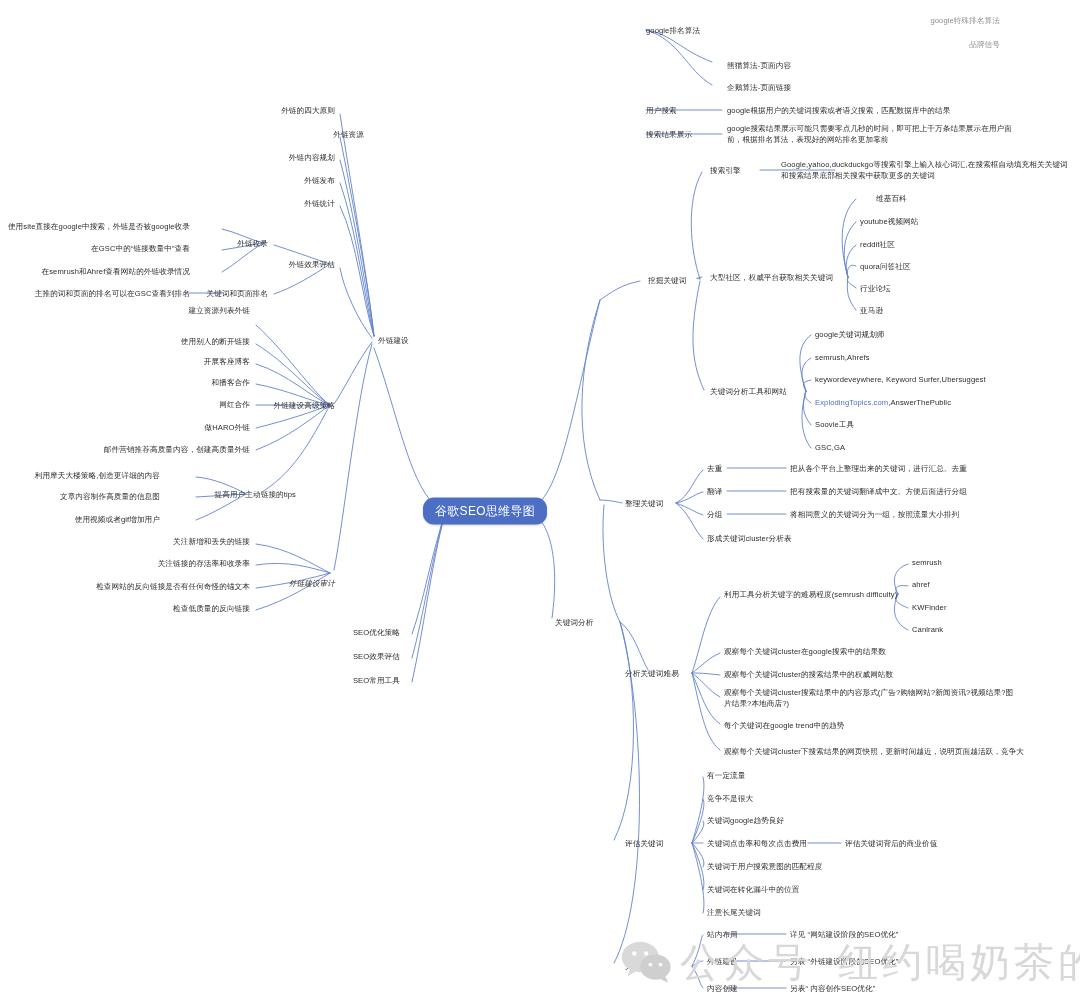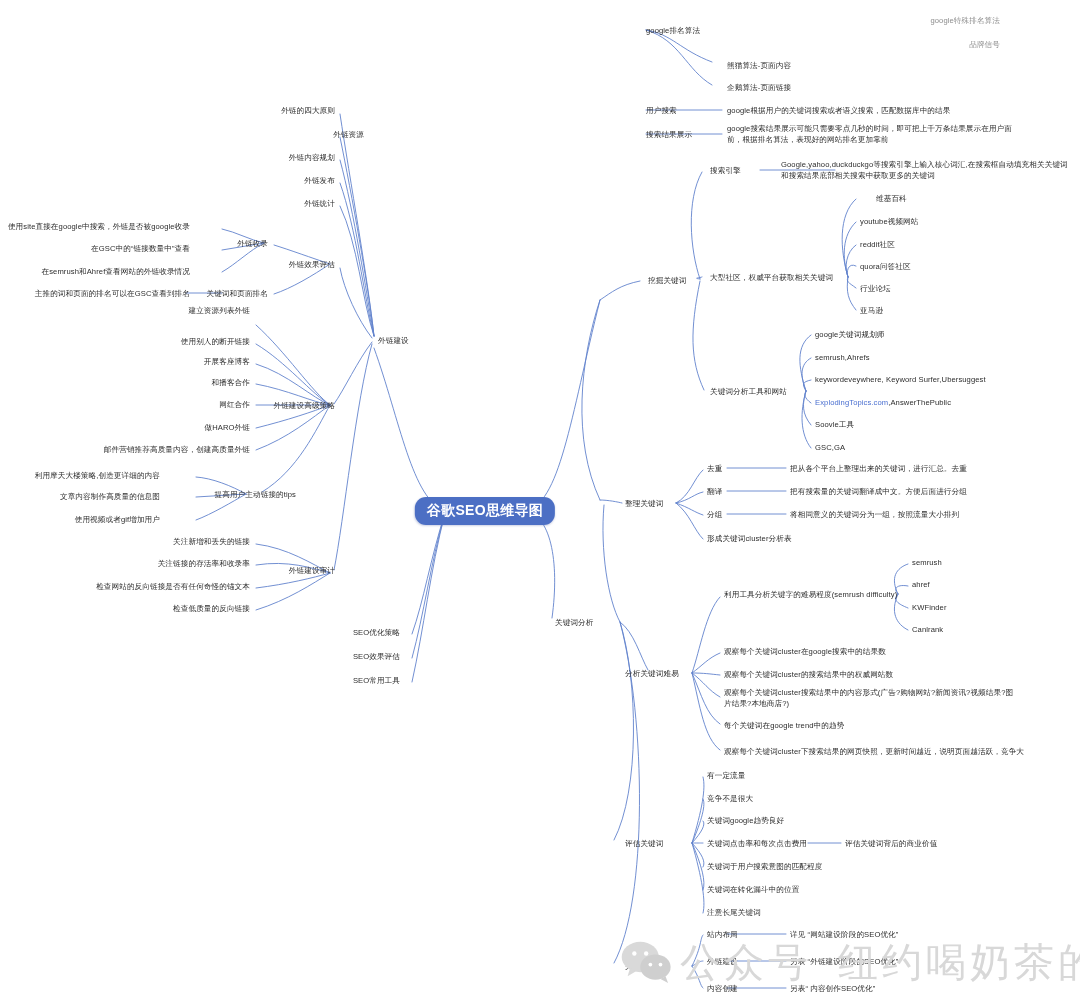--- a/index.html
+++ b/index.html
@@ -13,21 +13,21 @@
   .node{
     position:absolute;font-size:7.6px;line-height:1.45;color:#2d2d2d;
     white-space:pre-wrap;letter-spacing:.1px;
   }
   .node.r{transform:translateY(-50%);}          
   .node.l{transform:translate(-100%,-50%);}      
   .node.wrap{white-space:normal;}
   .root{
     position:absolute;transform:translate(-50%,-50%);
     background:#4c6fc4;color:#fff;border-radius:11px;
-    padding:5px 12px;font-size:14px;font-weight:bold;letter-spacing:.3px;
+    padding:5px 12px;font-size:12px;font-weight:normal;letter-spacing:.3px;
     box-shadow:0 1px 2px rgba(60,80,150,.25);
   }
   .muted{color:#8d8d8d;}
   .link-blue{color:#4a6fd0;}
   
   #watermark{
     position:absolute;left:620px;top:925px;width:460px;height:74px;
     display:flex;align-items:center;pointer-events:none;
   }
   #watermark .wm-text{
@@ -221,21 +221,21 @@
       <div class="node l" style="left: 250px; top: 341px;">使用别人的断开链接</div>
       <div class="node l" style="left: 250px; top: 361px;">开展客座博客</div>
       <div class="node l" style="left: 250px; top: 382px;">和播客合作</div>
       <div class="node l" style="left: 250px; top: 404px;">网红合作</div>
       <div class="node l" style="left: 250px; top: 427px;">做HARO外链</div>
       <div class="node l" style="left: 250px; top: 449px;">邮件营销推荐高质量内容，创建高质量外链</div>
       <div class="node l" style="left: 250px; top: 494px; margin-left: 46px;">提高用户主动链接的tips</div>
       <div class="node l" style="left: 160px; top: 475px;">利用摩天大楼策略,创造更详细的内容</div>
       <div class="node l" style="left: 160px; top: 496px;">文章内容制作高质量的信息图</div>
       <div class="node l" style="left: 160px; top: 519px;">使用视频或者gif增加用户</div>
-      <div class="node l" style="left: 335px; top: 570px;">外链建设审计</div>
+      <div class="node l" style="left: 335px; top: 583px; font-style: italic;">外链建设审计</div>
       <div class="node l" style="left: 250px; top: 541px;">关注新增和丢失的链接</div>
       <div class="node l" style="left: 250px; top: 563px;">关注链接的存活率和收录率</div>
       <div class="node l" style="left: 250px; top: 586px;">检查网站的反向链接是否有任何奇怪的锚文本</div>
       <div class="node l" style="left: 250px; top: 608px;">检查低质量的反向链接</div>
       <div class="node l" style="left: 400px; top: 632px;">SEO优化策略</div>
       <div class="node l" style="left: 400px; top: 656px;">SEO效果评估</div>
       <div class="node l" style="left: 400px; top: 680px;">SEO常用工具</div>
     </div>
   <div id="floating-layer">
       <div class="node l muted" style="left: 1000px; top: 20px;">google特殊排名算法</div>

